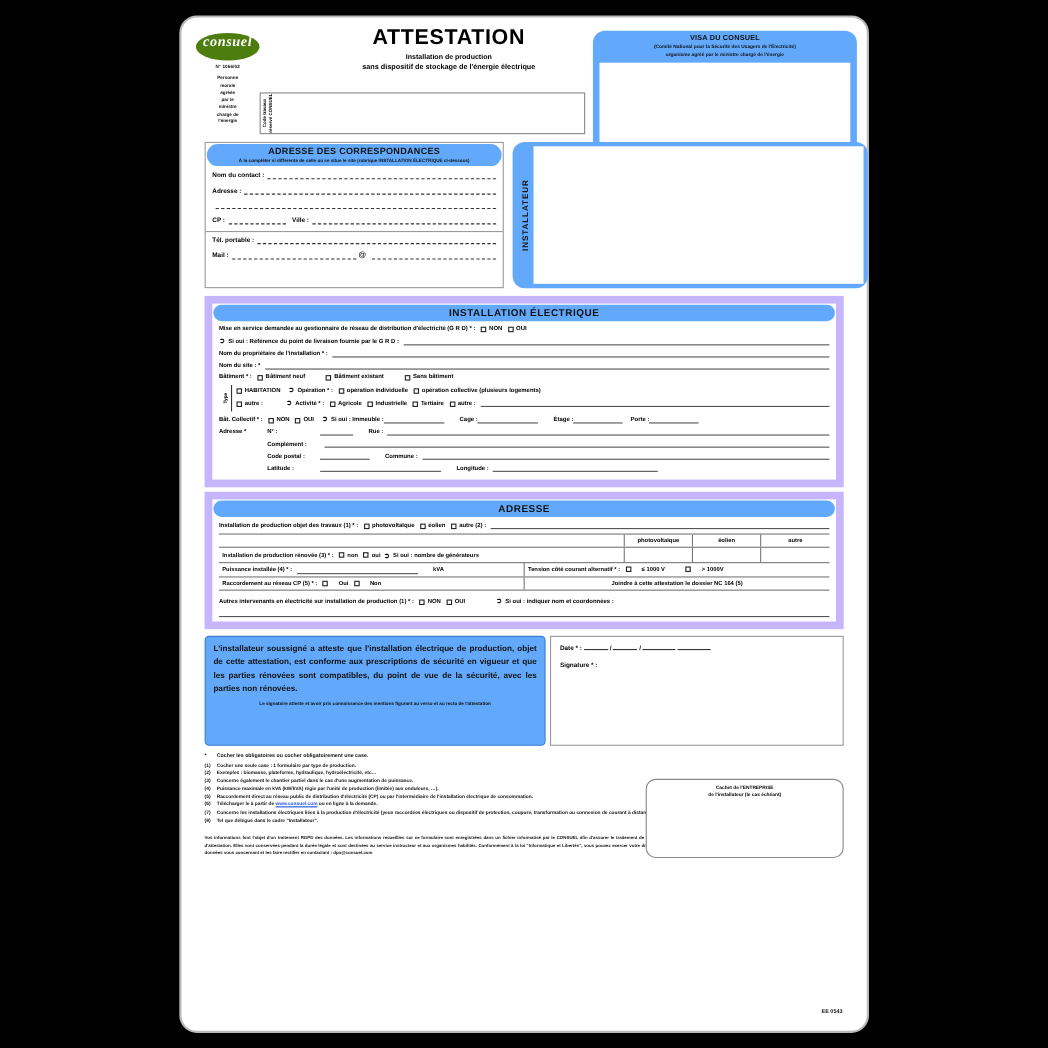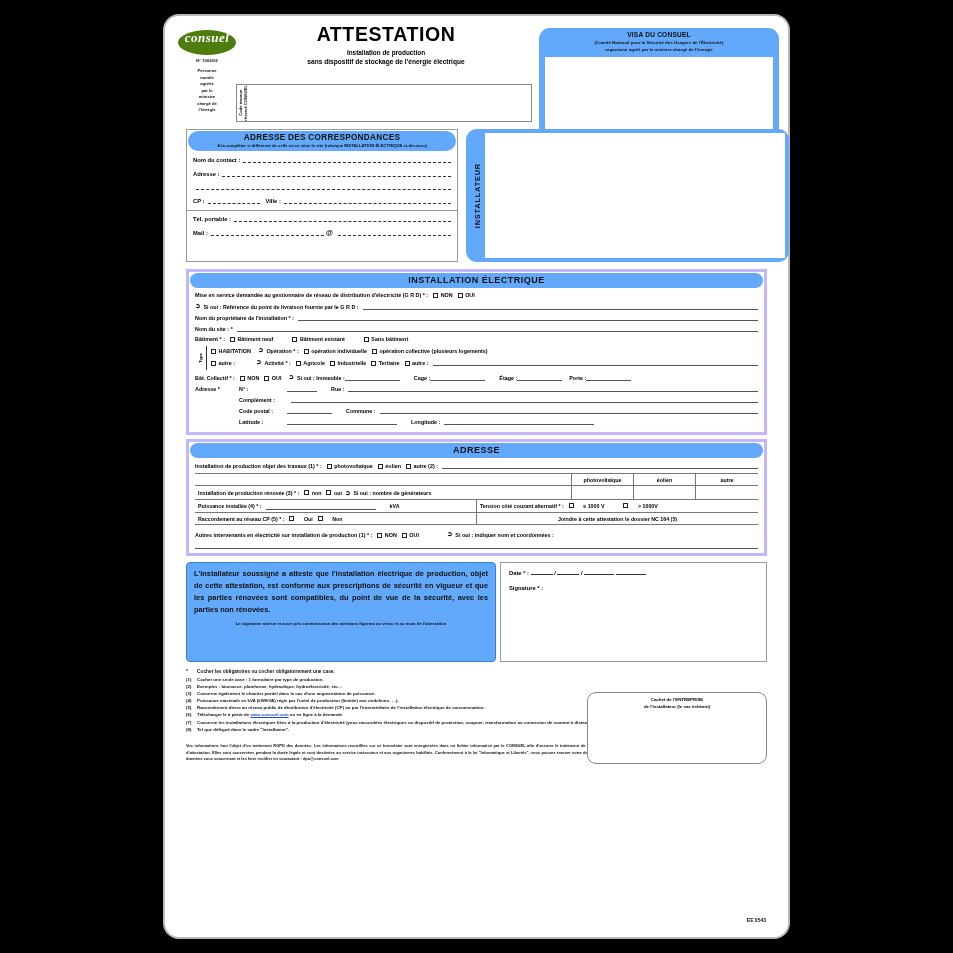--- a/index.html
+++ b/index.html
@@ -38,21 +38,21 @@
   }
   .logo-sub {
     font-size:4.2px; font-weight:bold; margin-top:3px; color:#111;
     letter-spacing:0.1px;
   }
   .logo-lines {
     margin-top:5px; font-size:4.2px; font-weight:bold; line-height:1.55;
     color:#111;
   }
 
-  .title-block { position:absolute; left:62px; top:2px; width:300px; text-align:center; }
+  .title-block { position:absolute; left:84px; top:2px; width:300px; text-align:center; }
   .title-main {
     font-size:19.5px; font-weight:bold; letter-spacing:0.6px; line-height:1.12;
     color:#000;
   }
   .title-sub1 { font-size:6.4px; font-weight:bold; margin-top:3px; }
   .title-sub2 { font-size:6.6px; font-weight:bold; margin-top:2.5px; }
 
   .code-box {
     position:absolute; left:62px; top:62px; width:296px; height:38px;
     border:1px solid #888; background:#fff;
@@ -108,21 +108,21 @@
   .inst-vert {
     width:15px; display:flex; align-items:center; justify-content:center;
   }
   .inst-vert span {
     writing-mode:vertical-rl; transform:rotate(180deg);
     font-size:7.4px; font-weight:bold; letter-spacing:0.8px; color:#111;
   }
   .inst-white { flex:1; background:#fff; }
 
   
-  .section { border:3px solid #c4b5fd; background:#fff; margin:0 12px 0 12px; }
+  .section { border:7px solid #c4b5fd; background:#fff; margin:0 12px 0 12px; }
   .sec-head {
     background:#62a9fb; border-radius:10px; margin:1px;
     text-align:center; font-size:9px; font-weight:bold; letter-spacing:0.5px;
     color:#111; padding:2px 0 3px 0;
   }
   .sec-body { padding:3px 6px 3px 6px; }
 
   .line { display:flex; align-items:flex-end; font-size:5.4px; font-weight:bold; margin-bottom:4px; white-space:nowrap; }
   .line .grow { flex:1; border-bottom:1px solid #555; height:7px; margin-left:4px; }
   .line .fill { flex:1; }

